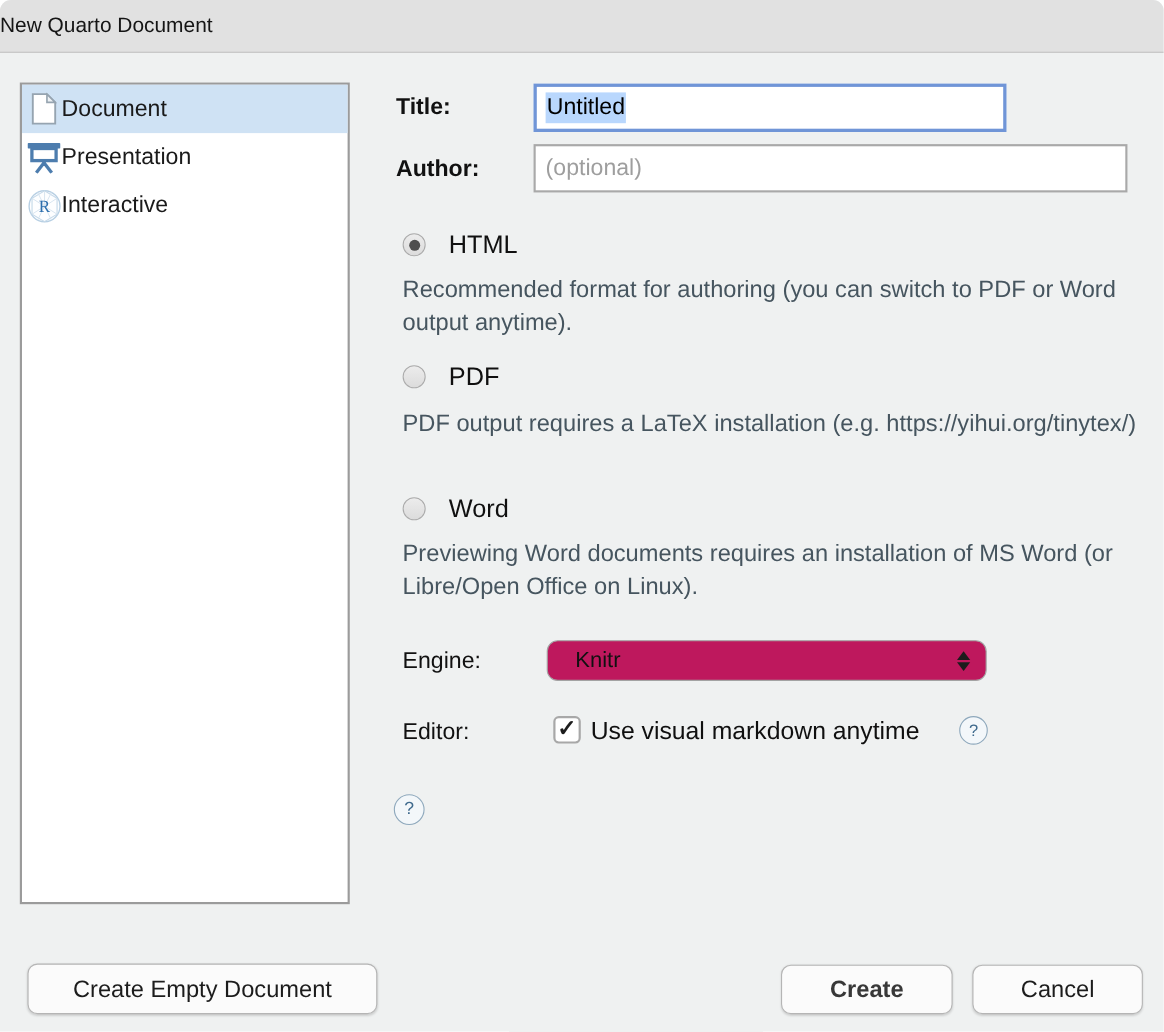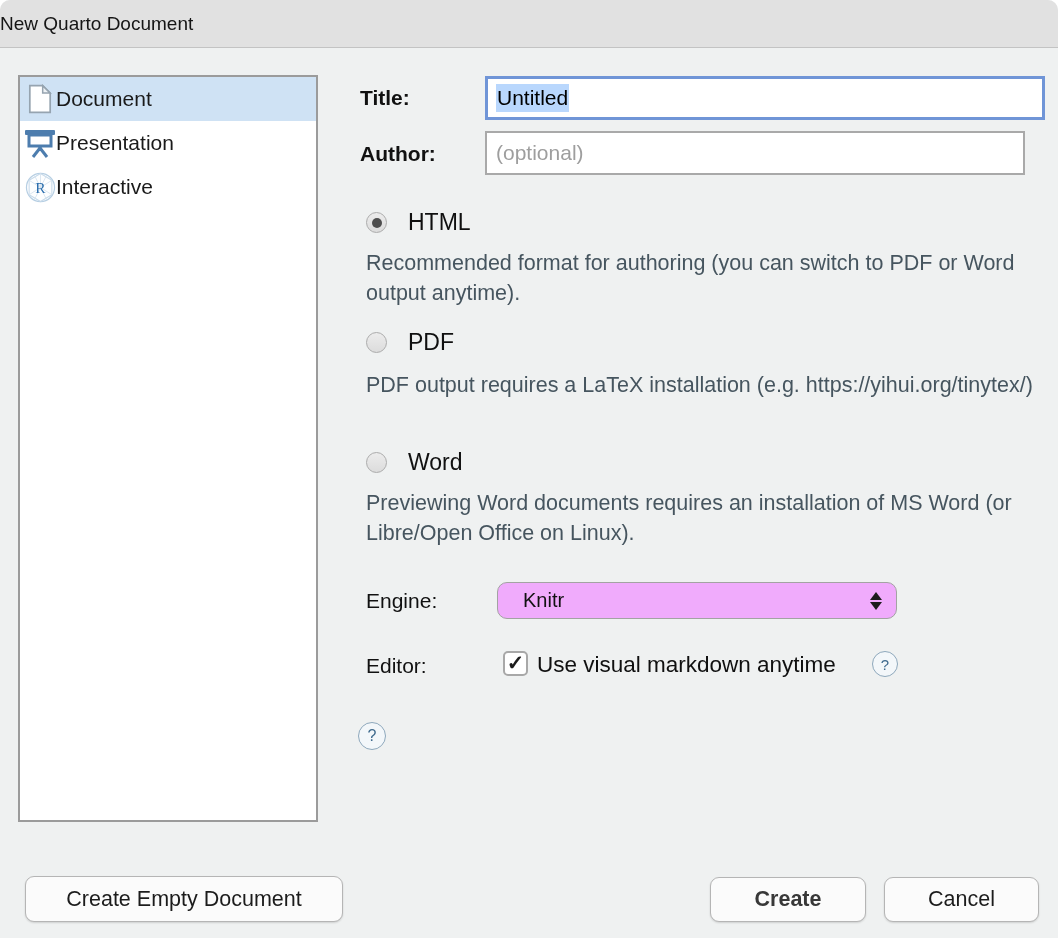--- a/index.html
+++ b/index.html
@@ -30,21 +30,21 @@
   }
   .side-item.selected { background: #cfe2f4; }
   .side-icon { width: 32px; height: 32px; display: flex; align-items: center; justify-content: center; flex: 0 0 32px; }
 
   
   .field-label { position: absolute; font-size: 21px; font-weight: bold; color: #111; }
   .plain-label { position: absolute; font-size: 21px; color: #111; }
 
   
   .title-input {
-    position: absolute; left: 485px; top: 76px; width: 560px; height: 44px;
+    position: absolute; left: 485px; top: 76px; width: 430px; height: 44px;
     background: #ffffff; border: 3px solid #7095d7;
     display: flex; align-items: center; padding-left: 8px; font-size: 21px; color: #000;
   }
   .sel-text { background: #b9d7fd; padding: 2px 1px; }
 
   .author-input {
     position: absolute; left: 485px; top: 131px; width: 540px; height: 44px;
     background: #ffffff; border: 2px solid #a9a9a9;
     padding-left: 9px; font-size: 21px; color: #222;
     font-family: "Liberation Sans", sans-serif; outline: none;
@@ -64,21 +64,21 @@
   .format-label { font-size: 23px; color: #101010; cursor: default; }
 
   .format-desc {
     position: absolute; left: 366px; width: 668px;
     font-size: 21.5px; line-height: 30px; color: #46555f;
   }
 
   
   .engine-select {
     position: absolute; left: 497px; top: 582px; width: 400px; height: 37px;
-    background: #f0abfc; border: 1.5px solid #a3a3a3; border-radius: 10px;
+    background: #be185d; border: 1.5px solid #a3a3a3; border-radius: 10px;
     display: flex; align-items: center; padding: 0 14px 0 25px;
     font-size: 20px; color: #111; cursor: default;
   }
   .engine-select .value { flex: 1; }
   .stepper { display: flex; flex-direction: column; line-height: 0; gap: 2px; }
   .stepper .tri-up { width: 0; height: 0; border-left: 6px solid transparent; border-right: 6px solid transparent; border-bottom: 8px solid #1c1c1c; }
   .stepper .tri-down { width: 0; height: 0; border-left: 6px solid transparent; border-right: 6px solid transparent; border-top: 8px solid #1c1c1c; }
 
   
   .checkbox {

